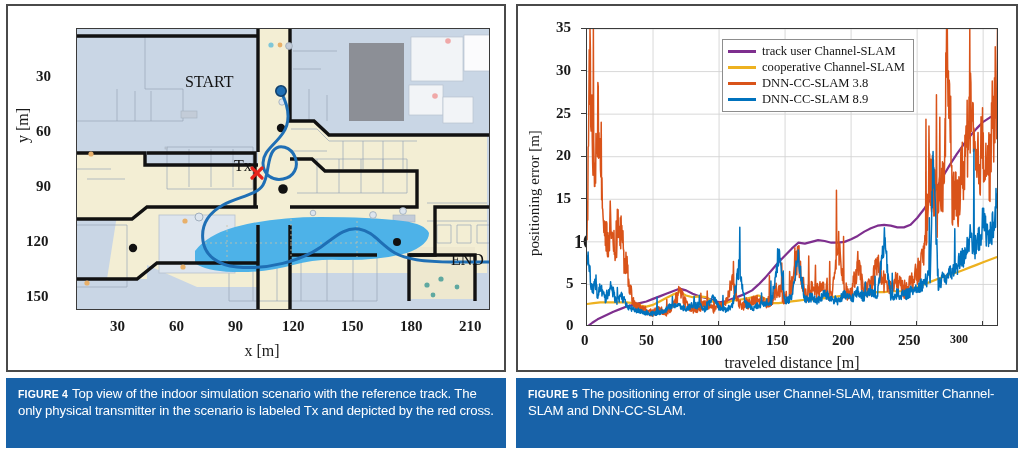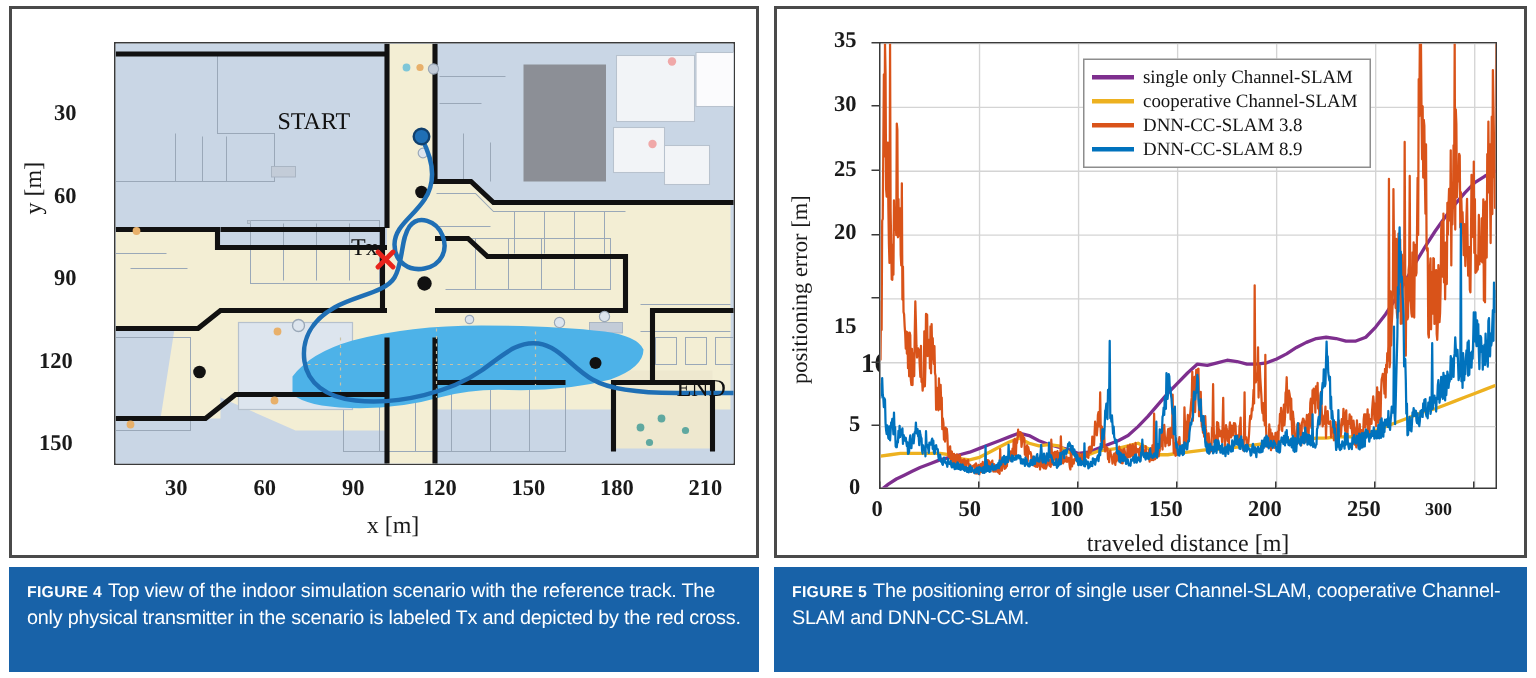--- a/index.html
+++ b/index.html
@@ -313,21 +313,21 @@
 
   <div class="panel" id="panel-right">
     <div class="figure-frame">
 
       <div class="axis-title" style="left:8px; top:250px; font-size:15px; transform:rotate(-90deg); transform-origin:left top;">positioning error [m]</div>
 
       <div class="tick-label" style="left:38px; top:13px;  font-size:15px;">35</div>
       <div class="tick-label" style="left:38px; top:56px;  font-size:15px;">30</div>
       <div class="tick-label" style="left:38px; top:99px;  font-size:15px;text-align:right;">25</div>
       <div class="tick-label" style="left:38px; top:141px; font-size:15px;">20</div>
-      <div class="tick-label" style="left:38px; top:184px; font-size:15px;margin-top:20px;">15</div>
+      <div class="tick-label" style="left:38px; top:184px; font-size:15px;">15</div>
       <div class="tick-label" style="left:56px; top:226px; font-size:18px;">10</div>
       <div class="tick-label" style="left:48px; top:269px; font-size:15px;">5</div>
       <div class="tick-label" style="left:48px; top:311px; font-size:15px;">0</div>
 
       <div class="tick-label" style="left:63px;  top:326px; font-size:15px;">0</div>
       <div class="tick-label" style="left:121px; top:326px; font-size:15px;">50</div>
       <div class="tick-label" style="left:182px; top:326px; font-size:15px;">100</div>
       <div class="tick-label" style="left:248px; top:326px; font-size:15px;">150</div>
       <div class="tick-label" style="left:314px; top:326px; font-size:15px;">200</div>
       <div class="tick-label" style="left:380px; top:326px; font-size:15px;">250</div>
@@ -352,21 +352,21 @@
             <line x1="396.1538461538462" y1="0" x2="396.1538461538462" y2="298" stroke="#d4d4d4" stroke-width="0.9"></line>
             <path d="M0.00 298.00 L5.28 293.74 L10.56 290.34 L15.85 287.78 L21.13 285.23 L26.41 282.67 L33.01 280.12 L39.62 277.57 L46.22 275.86 L52.82 274.16 L59.42 272.46 L66.03 269.90 L72.63 267.35 L79.23 264.79 L85.83 262.24 L92.44 259.69 L99.04 261.39 L105.64 264.79 L112.24 267.35 L118.85 269.05 L125.45 270.75 L132.05 273.31 L138.65 272.46 L145.26 269.90 L151.86 267.35 L158.46 264.79 L165.06 261.39 L171.67 255.43 L178.27 248.62 L184.87 240.95 L191.47 233.29 L198.08 226.48 L204.68 219.67 L211.28 213.71 L217.88 214.56 L224.49 212.86 L231.09 211.15 L237.69 212.01 L244.29 213.71 L250.90 213.71 L257.50 212.86 L264.10 210.30 L270.71 206.90 L277.31 202.64 L283.91 199.23 L290.51 196.68 L297.12 195.83 L303.72 196.68 L310.32 198.38 L316.92 198.38 L323.53 195.83 L330.13 189.02 L336.73 180.50 L343.33 170.29 L349.94 158.37 L356.54 146.45 L363.14 135.38 L369.74 125.16 L376.35 115.79 L382.95 107.28 L389.55 99.62 L396.15 92.81 L402.76 88.55 L409.36 85.14 " fill="none" stroke="#7E2F8E" stroke-width="2.2" stroke-linejoin="round" stroke-linecap="round"></path>
             <path d="M0.00 275.01 L6.60 274.16 L13.21 273.31 L19.81 273.31 L26.41 273.31 L33.01 273.31 L39.62 273.31 L46.22 274.16 L52.82 276.71 L59.42 277.57 L66.03 275.86 L72.63 272.46 L79.23 269.05 L85.83 265.65 L92.44 263.09 L99.04 266.50 L105.64 268.20 L112.24 267.35 L118.85 268.20 L125.45 272.46 L132.05 275.01 L138.65 274.16 L145.26 271.61 L151.86 270.75 L158.46 269.90 L165.06 268.20 L171.67 266.50 L178.27 269.90 L184.87 274.16 L191.47 274.16 L198.08 273.31 L204.68 272.46 L211.28 271.61 L217.88 270.75 L224.49 270.75 L231.09 269.90 L237.69 269.05 L244.29 268.20 L250.90 267.35 L257.50 266.50 L264.10 265.65 L270.71 264.79 L277.31 263.94 L283.91 263.94 L290.51 263.09 L297.12 263.09 L303.72 262.24 L310.32 262.24 L316.92 262.24 L323.53 260.54 L330.13 257.98 L336.73 255.43 L343.33 252.87 L349.94 250.32 L356.54 247.77 L363.14 245.21 L369.74 243.51 L376.35 240.95 L382.95 238.40 L389.55 235.85 L396.15 233.29 L402.76 230.74 L409.36 228.18 " fill="none" stroke="#EDB120" stroke-width="2.2" stroke-linejoin="round" stroke-linecap="round"></path>
             <path d="M0.00 210.83 L0.37 172.28 L0.75 190.95 L1.12 118.15 L1.50 116.96 L1.87 70.49 L2.25 20.63 L2.62 75.21 L3.00 0.00 L3.37 20.07 L3.75 97.12 L4.12 102.08 L4.49 88.81 L4.87 66.02 L5.24 109.47 L5.62 133.41 L5.99 146.33 L6.37 0.00 L6.74 112.18 L7.12 133.65 L7.49 157.37 L7.87 157.53 L8.24 134.07 L8.61 154.12 L8.99 104.60 L9.36 124.11 L9.74 120.98 L10.11 114.35 L10.49 127.74 L10.86 53.40 L11.24 57.51 L11.61 129.17 L11.99 103.82 L12.36 128.16 L12.73 126.42 L13.11 109.84 L13.48 140.92 L13.86 147.89 L14.23 93.20 L14.61 170.69 L14.98 148.82 L15.36 178.96 L15.73 180.48 L16.11 188.54 L16.48 193.57 L16.85 203.47 L17.23 192.02 L17.60 206.79 L17.98 192.54 L18.35 216.49 L18.73 201.93 L19.10 221.88 L19.48 192.79 L19.85 194.42 L20.23 224.42 L20.60 227.65 L20.97 203.64 L21.35 227.68 L21.72 206.40 L22.10 219.41 L22.47 221.73 L22.85 192.21 L23.22 171.98 L23.60 185.47 L23.97 201.28 L24.35 209.35 L24.72 204.84 L25.09 203.21 L25.47 204.10 L25.84 207.24 L26.22 215.79 L26.59 222.30 L26.97 201.62 L27.34 225.59 L27.72 223.37 L28.09 231.44 L28.47 226.76 L28.84 227.53 L29.21 191.88 L29.59 228.51 L29.96 214.80 L30.34 180.32 L30.71 202.23 L31.09 180.79 L31.46 208.38 L31.84 199.70 L32.21 202.78 L32.59 197.35 L32.96 216.60 L33.33 188.65 L33.71 219.84 L34.08 187.04 L34.46 206.70 L34.83 196.47 L35.21 209.33 L35.58 213.59 L35.96 201.81 L36.33 219.65 L36.71 221.58 L37.08 244.17 L37.45 229.48 L37.83 235.21 L38.20 237.15 L38.58 244.54 L38.95 223.33 L39.33 237.64 L39.70 243.74 L40.08 227.51 L40.45 239.45 L40.83 236.09 L41.20 257.16 L41.57 249.95 L41.95 253.05 L42.32 264.10 L42.70 261.71 L43.07 265.35 L43.45 256.13 L43.82 260.53 L44.20 256.98 L44.57 260.99 L44.95 271.38 L45.32 274.99 L45.69 275.60 L46.07 271.89 L46.44 268.63 L46.82 277.88 L47.19 276.07 L47.57 272.00 L47.94 276.22 L48.32 278.92 L48.69 281.12 L49.07 273.56 L49.44 274.44 L49.81 279.02 L50.19 281.12 L50.56 276.66 L50.94 273.98 L51.31 274.17 L51.69 280.48 L52.06 277.69 L52.44 276.90 L52.81 274.31 L53.19 276.31 L53.56 281.14 L53.93 278.60 L54.31 280.66 L54.68 277.79 L55.06 283.28 L55.43 278.83 L55.81 277.16 L56.18 281.45 L56.56 278.12 L56.93 283.66 L57.31 278.17 L57.68 278.82 L58.05 278.30 L58.43 277.65 L58.80 281.67 L59.18 282.60 L59.55 280.73 L59.93 281.08 L60.30 283.17 L60.68 285.66 L61.05 284.45 L61.43 281.96 L61.80 281.49 L62.17 281.81 L62.55 281.17 L62.92 280.68 L63.30 286.63 L63.67 279.95 L64.05 281.20 L64.42 286.72 L64.80 285.10 L65.17 286.35 L65.55 280.94 L65.92 287.18 L66.29 283.53 L66.67 285.65 L67.04 280.21 L67.42 285.52 L67.79 283.54 L68.17 278.95 L68.54 283.89 L68.92 286.00 L69.29 284.88 L69.67 283.94 L70.04 278.03 L70.41 282.33 L70.79 282.51 L71.16 277.72 L71.54 282.45 L71.91 277.95 L72.29 278.31 L72.66 279.07 L73.04 282.94 L73.41 281.40 L73.79 282.81 L74.16 279.07 L74.53 278.10 L74.91 284.28 L75.28 285.34 L75.66 280.42 L76.03 284.74 L76.41 285.40 L76.78 284.02 L77.16 281.96 L77.53 283.21 L77.91 285.60 L78.28 283.31 L78.65 286.08 L79.03 285.21 L79.40 286.87 L79.78 270.48 L80.15 282.51 L80.53 283.48 L80.90 284.75 L81.28 280.96 L81.65 278.19 L82.03 279.82 L82.40 279.20 L82.77 283.58 L83.15 278.11 L83.52 282.96 L83.90 282.00 L84.27 281.86 L84.65 275.84 L85.02 275.58 L85.40 276.29 L85.77 273.09 L86.15 273.56 L86.52 278.09 L86.89 271.99 L87.27 272.59 L87.64 276.90 L88.02 270.16 L88.39 276.97 L88.77 264.56 L89.14 274.27 L89.52 263.66 L89.89 271.98 L90.27 274.08 L90.64 264.35 L91.01 266.34 L91.39 262.40 L91.76 257.48 L92.14 262.09 L92.51 260.19 L92.89 259.10 L93.26 259.08 L93.64 259.47 L94.01 268.96 L94.39 265.78 L94.76 260.56 L95.13 265.30 L95.51 262.57 L95.88 263.11 L96.26 274.07 L96.63 270.66 L97.01 275.23 L97.38 269.47 L97.76 267.84 L98.13 278.71 L98.51 269.10 L98.88 271.12 L99.25 273.46 L99.63 272.37 L100.00 272.36 L100.38 273.85 L100.75 278.27 L101.13 275.36 L101.50 279.71 L101.88 279.67 L102.25 280.06 L102.63 281.58 L103.00 279.80 L103.37 282.08 L103.75 275.97 L104.12 277.27 L104.50 282.27 L104.87 281.56 L105.25 281.16 L105.62 278.75 L106.00 276.22 L106.37 284.02 L106.75 279.01 L107.12 275.84 L107.49 281.78 L107.87 280.28 L108.24 282.57 L108.62 279.47 L108.99 283.25 L109.37 281.74 L109.74 275.32 L110.12 283.49 L110.49 282.78 L110.87 281.39 L111.24 278.15 L111.61 277.47 L111.99 280.60 L112.36 277.68 L112.74 281.65 L113.11 281.42 L113.49 282.19 L113.86 264.16 L114.24 272.84 L114.61 274.69 L114.99 280.69 L115.36 272.93 L115.73 272.91 L116.11 272.26 L116.48 277.43 L116.86 272.22 L117.23 275.68 L117.61 272.70 L117.98 271.71 L118.36 278.58 L118.73 273.00 L119.11 277.71 L119.48 273.53 L119.85 277.55 L120.23 261.99 L120.60 271.71 L120.98 273.53 L121.35 273.34 L121.73 279.90 L122.10 274.27 L122.48 277.27 L122.85 278.82 L123.23 277.56 L123.60 278.13 L123.97 275.30 L124.35 278.98 L124.72 277.75 L125.10 278.15 L125.47 276.25 L125.85 279.01 L126.22 282.49 L126.60 283.91 L126.97 269.64 L127.35 275.24 L127.72 281.90 L128.09 277.35 L128.47 280.05 L128.84 280.11 L129.22 277.01 L129.59 277.13 L129.97 277.52 L130.34 273.64 L130.72 273.60 L131.09 278.83 L131.47 274.86 L131.84 274.21 L132.21 273.95 L132.59 273.04 L132.96 278.76 L133.34 278.40 L133.71 275.50 L134.09 276.20 L134.46 273.71 L134.84 280.28 L135.21 277.47 L135.59 279.84 L135.96 276.50 L136.33 275.86 L136.71 272.46 L137.08 272.54 L137.46 273.93 L137.83 275.67 L138.21 274.30 L138.58 276.20 L138.96 269.26 L139.33 271.86 L139.71 268.79 L140.08 272.84 L140.45 268.94 L140.83 270.86 L141.20 262.01 L141.58 266.81 L141.95 262.51 L142.33 267.84 L142.70 260.39 L143.08 252.07 L143.45 256.13 L143.83 255.58 L144.20 261.20 L144.57 256.95 L144.95 247.58 L145.32 245.84 L145.70 255.20 L146.07 255.27 L146.45 232.60 L146.82 257.57 L147.20 265.31 L147.57 255.46 L147.95 259.07 L148.32 268.94 L148.69 260.94 L149.07 257.00 L149.44 270.12 L149.82 271.94 L150.19 268.99 L150.57 270.18 L150.94 269.41 L151.32 269.73 L151.69 277.19 L152.07 273.47 L152.44 279.05 L152.81 272.94 L153.19 271.33 L153.56 274.22 L153.94 274.17 L154.31 276.39 L154.69 280.16 L155.06 277.04 L155.44 277.22 L155.81 273.49 L156.19 278.60 L156.56 280.91 L156.93 272.57 L157.31 278.57 L157.68 276.63 L158.06 276.78 L158.43 273.16 L158.81 277.77 L159.18 268.83 L159.56 276.02 L159.93 272.72 L160.31 270.83 L160.68 279.71 L161.05 274.68 L161.43 279.84 L161.80 270.74 L162.18 273.17 L162.55 270.14 L162.93 272.29 L163.30 276.27 L163.68 274.94 L164.05 277.54 L164.43 274.31 L164.80 268.17 L165.17 272.71 L165.55 275.81 L165.92 273.53 L166.30 267.37 L166.67 275.50 L167.05 268.20 L167.42 273.46 L167.80 274.77 L168.17 267.27 L168.55 274.81 L168.92 271.18 L169.29 268.59 L169.67 274.13 L170.04 266.30 L170.42 273.12 L170.79 272.76 L171.17 270.34 L171.54 271.45 L171.92 270.50 L172.29 271.96 L172.67 277.21 L173.04 269.26 L173.41 272.83 L173.79 268.34 L174.16 272.44 L174.54 267.00 L174.91 272.29 L175.29 272.64 L175.66 274.15 L176.04 271.13 L176.41 275.86 L176.79 268.46 L177.16 273.31 L177.53 272.92 L177.91 276.01 L178.28 274.28 L178.66 274.74 L179.03 271.15 L179.41 278.81 L179.78 270.54 L180.16 269.81 L180.53 274.21 L180.91 277.82 L181.28 267.87 L181.65 272.05 L182.03 277.74 L182.40 246.81 L182.78 265.56 L183.15 277.15 L183.53 270.71 L183.90 274.59 L184.28 276.11 L184.65 267.17 L185.03 270.72 L185.40 275.28 L185.77 272.44 L186.15 271.51 L186.52 263.38 L186.90 268.23 L187.27 259.78 L187.65 264.37 L188.02 270.68 L188.40 257.41 L188.77 261.75 L189.15 254.18 L189.52 261.10 L189.89 268.52 L190.27 263.16 L190.64 266.40 L191.02 264.09 L191.39 260.90 L191.77 257.03 L192.14 267.98 L192.52 256.78 L192.89 267.55 L193.27 256.62 L193.64 258.37 L194.01 256.11 L194.39 262.75 L194.76 234.02 L195.14 261.71 L195.51 272.91 L195.89 272.92 L196.26 266.40 L196.64 274.84 L197.01 263.18 L197.39 274.48 L197.76 268.39 L198.13 267.36 L198.51 265.72 L198.88 265.46 L199.26 262.40 L199.63 269.22 L200.01 269.76 L200.38 268.92 L200.76 268.79 L201.13 272.17 L201.51 272.43 L201.88 268.48 L202.25 268.23 L202.63 242.53 L203.00 254.07 L203.38 269.61 L203.75 252.30 L204.13 265.60 L204.50 256.72 L204.88 247.63 L205.25 262.12 L205.63 255.90 L206.00 250.67 L206.37 248.29 L206.75 243.76 L207.12 239.29 L207.50 236.09 L207.87 218.87 L208.25 251.54 L208.62 239.21 L209.00 223.95 L209.37 222.31 L209.75 245.69 L210.12 230.92 L210.49 217.60 L210.87 225.38 L211.24 230.81 L211.62 216.98 L211.99 216.78 L212.37 248.50 L212.74 248.45 L213.12 240.09 L213.49 232.23 L213.87 248.12 L214.24 255.45 L214.61 253.14 L214.99 259.52 L215.36 252.99 L215.74 262.11 L216.11 255.04 L216.49 248.44 L216.86 256.61 L217.24 260.00 L217.61 267.83 L217.99 266.88 L218.36 262.59 L218.73 259.97 L219.11 265.09 L219.48 272.72 L219.86 269.23 L220.23 267.00 L220.61 271.75 L220.98 256.21 L221.36 255.85 L221.73 227.12 L222.11 255.16 L222.48 265.87 L222.85 261.31 L223.23 266.52 L223.60 265.18 L223.98 267.74 L224.35 252.48 L224.73 268.68 L225.10 252.95 L225.48 257.85 L225.85 257.46 L226.23 261.85 L226.60 259.52 L226.97 259.34 L227.35 258.32 L227.72 265.78 L228.10 253.27 L228.47 236.17 L228.85 262.53 L229.22 258.34 L229.60 269.19 L229.97 262.23 L230.35 254.47 L230.72 256.74 L231.09 258.13 L231.47 265.02 L231.84 260.58 L232.22 268.56 L232.59 256.60 L232.97 252.65 L233.34 260.84 L233.72 262.55 L234.09 254.69 L234.47 259.96 L234.84 261.28 L235.21 261.17 L235.59 253.14 L235.96 257.96 L236.34 253.26 L236.71 254.82 L237.09 266.24 L237.46 264.99 L237.84 263.21 L238.21 261.63 L238.59 260.95 L238.96 267.13 L239.33 254.98 L239.71 254.08 L240.08 249.37 L240.46 267.60 L240.83 266.09 L241.21 266.66 L241.58 266.94 L241.96 271.36 L242.33 261.47 L242.71 232.52 L243.08 263.11 L243.45 263.86 L243.83 262.59 L244.20 268.39 L244.58 269.46 L244.95 268.36 L245.33 265.11 L245.70 260.38 L246.08 253.29 L246.45 248.20 L246.83 250.41 L247.20 249.01 L247.57 243.32 L247.95 244.57 L248.32 239.39 L248.70 230.94 L249.07 239.98 L249.45 161.18 L249.82 218.56 L250.20 225.94 L250.57 221.24 L250.95 222.52 L251.32 224.41 L251.69 202.55 L252.07 236.01 L252.44 221.31 L252.82 214.73 L253.19 223.09 L253.57 229.23 L253.94 235.26 L254.32 243.69 L254.69 246.37 L255.07 239.79 L255.44 251.43 L255.81 240.90 L256.19 254.56 L256.56 207.58 L256.94 252.19 L257.31 263.92 L257.69 268.84 L258.06 263.53 L258.44 262.79 L258.81 268.24 L259.19 253.96 L259.56 261.49 L259.93 257.24 L260.31 271.09 L260.68 269.43 L261.06 259.94 L261.43 268.68 L261.81 261.94 L262.18 265.70 L262.56 269.53 L262.93 267.03 L263.31 259.53 L263.68 267.16 L264.05 260.14 L264.43 261.47 L264.80 258.71 L265.18 269.77 L265.55 254.56 L265.93 257.57 L266.30 246.96 L266.68 250.38 L267.05 242.92 L267.43 245.96 L267.80 258.35 L268.17 245.95 L268.55 254.87 L268.92 240.83 L269.30 254.44 L269.67 249.18 L270.05 232.93 L270.42 231.81 L270.80 222.50 L271.17 236.95 L271.55 246.11 L271.92 232.48 L272.29 231.42 L272.67 233.41 L273.04 236.38 L273.42 250.62 L273.79 236.75 L274.17 251.75 L274.54 260.90 L274.92 245.37 L275.29 249.83 L275.67 253.10 L276.04 258.50 L276.41 267.81 L276.79 268.88 L277.16 260.80 L277.54 261.19 L277.91 254.00 L278.29 266.27 L278.66 253.76 L279.04 253.32 L279.41 254.84 L279.79 259.56 L280.16 261.43 L280.53 267.85 L280.91 252.78 L281.28 252.10 L281.66 250.04 L282.03 250.38 L282.41 252.19 L282.78 256.91 L283.16 252.32 L283.53 265.61 L283.91 252.61 L284.28 247.58 L284.65 249.28 L285.03 255.62 L285.40 261.91 L285.78 246.92 L286.15 255.04 L286.53 239.60 L286.90 236.83 L287.28 256.27 L287.65 249.17 L288.03 231.16 L288.40 240.00 L288.77 230.07 L289.15 236.58 L289.52 231.33 L289.90 246.08 L290.27 228.62 L290.65 237.44 L291.02 234.94 L291.40 226.32 L291.77 243.37 L292.15 240.10 L292.52 245.66 L292.89 254.09 L293.27 234.69 L293.64 232.26 L294.02 240.74 L294.39 250.07 L294.77 255.28 L295.14 253.28 L295.52 253.65 L295.89 247.99 L296.27 248.92 L296.64 242.12 L297.01 262.97 L297.39 247.87 L297.76 252.31 L298.14 245.14 L298.51 252.70 L298.89 253.63 L299.26 253.63 L299.64 252.31 L300.01 251.87 L300.39 262.49 L300.76 257.50 L301.13 258.87 L301.51 258.81 L301.88 252.03 L302.26 264.55 L302.63 256.52 L303.01 259.66 L303.38 252.42 L303.76 263.35 L304.13 259.52 L304.51 259.31 L304.88 253.94 L305.25 258.61 L305.63 251.45 L306.00 256.70 L306.38 255.04 L306.75 261.69 L307.13 258.85 L307.50 250.47 L307.88 254.47 L308.25 253.30 L308.63 243.54 L309.00 247.67 L309.37 250.13 L309.75 258.26 L310.12 247.65 L310.50 244.51 L310.87 259.18 L311.25 262.79 L311.62 251.74 L312.00 253.75 L312.37 253.54 L312.75 247.24 L313.12 251.42 L313.49 256.46 L313.87 248.75 L314.24 257.31 L314.62 261.41 L314.99 259.18 L315.37 251.49 L315.74 255.55 L316.12 267.47 L316.49 256.60 L316.87 266.70 L317.24 269.18 L317.61 251.28 L317.99 259.65 L318.36 256.93 L318.74 268.08 L319.11 262.27 L319.49 253.71 L319.86 261.86 L320.24 266.16 L320.61 257.68 L320.99 265.43 L321.36 264.51 L321.73 261.99 L322.11 250.86 L322.48 247.29 L322.86 247.31 L323.23 255.90 L323.61 247.28 L323.98 247.79 L324.36 253.76 L324.73 243.91 L325.11 260.52 L325.48 247.24 L325.85 261.52 L326.23 250.77 L326.60 253.38 L326.98 250.32 L327.35 253.55 L327.73 244.48 L328.10 239.61 L328.48 235.20 L328.85 239.49 L329.23 250.30 L329.60 251.13 L329.97 239.93 L330.35 255.19 L330.72 237.63 L331.10 229.23 L331.47 243.02 L331.85 252.96 L332.22 232.35 L332.60 234.67 L332.97 237.18 L333.35 250.96 L333.72 232.57 L334.09 224.07 L334.47 222.57 L334.84 220.26 L335.22 222.98 L335.59 224.98 L335.97 233.47 L336.34 216.92 L336.72 236.02 L337.09 214.14 L337.47 219.47 L337.84 206.40 L338.21 211.47 L338.59 201.68 L338.96 90.18 L339.34 215.91 L339.71 212.81 L340.09 165.30 L340.46 201.34 L340.84 186.84 L341.21 179.49 L341.59 166.86 L341.96 97.07 L342.33 135.97 L342.71 124.96 L343.08 169.00 L343.46 176.34 L343.83 130.26 L344.21 178.97 L344.58 182.94 L344.96 176.12 L345.33 126.74 L345.71 132.03 L346.08 132.37 L346.45 130.69 L346.83 186.90 L347.20 171.35 L347.58 140.77 L347.95 186.66 L348.33 146.82 L348.70 155.13 L349.08 158.88 L349.45 65.65 L349.83 160.77 L350.20 208.15 L350.57 156.02 L350.95 165.87 L351.32 183.86 L351.70 182.31 L352.07 151.19 L352.45 147.44 L352.82 88.33 L353.20 170.78 L353.57 172.83 L353.95 179.85 L354.32 182.08 L354.69 139.19 L355.07 172.24 L355.44 132.66 L355.82 182.71 L356.19 140.55 L356.57 134.33 L356.94 154.61 L357.32 152.79 L357.69 125.73 L358.07 89.52 L358.44 127.63 L358.81 23.80 L359.19 48.43 L359.56 0.00 L359.94 0.00 L360.31 0.00 L360.69 45.80 L361.06 77.19 L361.44 41.91 L361.81 89.34 L362.19 50.95 L362.56 54.71 L362.93 90.42 L363.31 113.49 L363.68 67.27 L364.06 135.71 L364.43 138.15 L364.81 136.54 L365.18 193.69 L365.56 196.00 L365.93 169.62 L366.31 149.47 L366.68 143.29 L367.05 190.52 L367.43 160.69 L367.80 152.26 L368.18 180.02 L368.55 143.11 L368.93 143.55 L369.30 186.94 L369.68 164.59 L370.05 176.03 L370.43 151.09 L370.80 193.60 L371.17 197.52 L371.55 185.28 L371.92 147.80 L372.30 155.08 L372.67 185.76 L373.05 179.75 L373.42 162.69 L373.80 123.93 L374.17 118.95 L374.55 141.41 L374.92 155.56 L375.29 113.34 L375.67 159.29 L376.04 133.36 L376.42 170.54 L376.79 132.73 L377.17 146.51 L377.54 160.41 L377.92 106.20 L378.29 127.44 L378.67 109.26 L379.04 96.96 L379.41 117.99 L379.79 117.58 L380.16 71.19 L380.54 147.98 L380.91 92.61 L381.29 120.68 L381.66 105.69 L382.04 67.89 L382.41 94.42 L382.79 0.00 L383.16 124.02 L383.53 43.91 L383.91 53.77 L384.28 102.52 L384.66 90.33 L385.03 82.89 L385.41 91.91 L385.78 73.55 L386.16 74.80 L386.53 122.58 L386.91 99.11 L387.28 105.29 L387.65 120.84 L388.03 112.40 L388.40 125.17 L388.78 141.10 L389.15 120.40 L389.53 132.88 L389.90 148.34 L390.28 133.40 L390.65 115.37 L391.03 103.53 L391.40 131.56 L391.77 154.79 L392.15 137.59 L392.52 135.73 L392.90 164.25 L393.27 165.90 L393.65 131.12 L394.02 87.65 L394.40 116.90 L394.77 90.14 L395.15 129.13 L395.52 78.68 L395.89 139.60 L396.27 103.81 L396.64 152.90 L397.02 141.10 L397.39 152.12 L397.77 144.84 L398.14 150.79 L398.52 143.72 L398.89 114.26 L399.27 147.24 L399.64 129.71 L400.01 144.91 L400.39 139.33 L400.76 116.63 L401.14 145.89 L401.51 125.42 L401.89 103.87 L402.26 171.48 L402.64 116.76 L403.01 172.52 L403.39 105.47 L403.76 134.15 L404.13 142.71 L404.51 73.67 L404.88 99.32 L405.26 52.07 L405.63 99.20 L406.01 67.16 L406.38 101.59 L406.76 133.05 L407.13 88.43 L407.51 48.77 L407.88 113.74 L408.25 17.72 L408.63 67.43 L409.00 89.05 L409.38 60.46 L409.75 109.71 L410.13 50.67 L410.50 0.00 L410.88 92.27 L411.25 52.45 L411.63 17.18 L412.00 75.50 " fill="none" stroke="#D95319" stroke-width="1.5" stroke-linejoin="round" stroke-linecap="round"></path>
             <path d="M0.00 236.06 L0.37 227.03 L0.75 228.45 L1.12 223.08 L1.50 234.01 L1.87 236.31 L2.25 242.45 L2.62 236.57 L3.00 237.57 L3.37 253.05 L3.75 257.94 L4.12 260.33 L4.49 254.64 L4.87 259.19 L5.24 263.03 L5.62 263.57 L5.99 255.24 L6.37 264.54 L6.74 258.39 L7.12 252.54 L7.49 254.29 L7.87 250.32 L8.24 253.74 L8.61 260.51 L8.99 246.10 L9.36 258.55 L9.74 255.75 L10.11 268.54 L10.49 269.16 L10.86 269.07 L11.24 265.30 L11.61 266.04 L11.99 258.21 L12.36 262.87 L12.73 254.94 L13.11 262.32 L13.48 259.86 L13.86 257.53 L14.23 260.40 L14.61 256.56 L14.98 266.95 L15.36 260.87 L15.73 261.85 L16.11 264.59 L16.48 264.83 L16.85 262.98 L17.23 265.86 L17.60 268.41 L17.98 265.93 L18.35 273.64 L18.73 273.36 L19.10 271.73 L19.48 264.20 L19.85 261.19 L20.23 267.00 L20.60 269.73 L20.97 264.62 L21.35 265.90 L21.72 260.63 L22.10 266.52 L22.47 262.37 L22.85 259.05 L23.22 259.73 L23.60 252.69 L23.97 259.21 L24.35 260.05 L24.72 257.07 L25.09 261.80 L25.47 262.25 L25.84 267.79 L26.22 258.22 L26.59 260.72 L26.97 262.51 L27.34 263.14 L27.72 271.54 L28.09 273.35 L28.47 267.98 L28.84 270.86 L29.21 270.43 L29.59 269.38 L29.96 275.21 L30.34 258.46 L30.71 268.02 L31.09 267.50 L31.46 268.49 L31.84 270.22 L32.21 272.93 L32.59 266.16 L32.96 267.15 L33.33 266.10 L33.71 267.37 L34.08 264.74 L34.46 263.38 L34.83 270.31 L35.21 264.69 L35.58 272.51 L35.96 273.49 L36.33 272.75 L36.71 268.23 L37.08 267.71 L37.45 270.12 L37.83 270.26 L38.20 270.59 L38.58 275.29 L38.95 277.61 L39.33 274.57 L39.70 274.06 L40.08 276.33 L40.45 278.86 L40.83 278.11 L41.20 280.32 L41.57 280.82 L41.95 277.48 L42.32 276.11 L42.70 277.15 L43.07 279.08 L43.45 279.70 L43.82 279.25 L44.20 280.47 L44.57 282.16 L44.95 276.89 L45.32 279.99 L45.69 279.97 L46.07 280.37 L46.44 279.53 L46.82 278.40 L47.19 281.39 L47.57 282.63 L47.94 281.29 L48.32 279.94 L48.69 282.40 L49.07 279.90 L49.44 283.72 L49.81 283.62 L50.19 282.03 L50.56 280.41 L50.94 283.37 L51.31 279.25 L51.69 279.82 L52.06 283.66 L52.44 280.80 L52.81 283.88 L53.19 280.57 L53.56 284.19 L53.93 283.84 L54.31 283.35 L54.68 280.66 L55.06 281.63 L55.43 284.19 L55.81 282.26 L56.18 284.95 L56.56 283.08 L56.93 282.38 L57.31 282.75 L57.68 285.53 L58.05 283.16 L58.43 282.90 L58.80 285.99 L59.18 284.93 L59.55 281.91 L59.93 281.58 L60.30 285.61 L60.68 284.99 L61.05 282.93 L61.43 284.29 L61.80 284.90 L62.17 285.50 L62.55 286.40 L62.92 284.24 L63.30 285.12 L63.67 283.66 L64.05 286.09 L64.42 282.68 L64.80 283.15 L65.17 283.16 L65.55 286.92 L65.92 282.27 L66.29 283.80 L66.67 283.06 L67.04 284.78 L67.42 283.34 L67.79 285.11 L68.17 286.18 L68.54 282.45 L68.92 282.34 L69.29 286.30 L69.67 282.94 L70.04 268.31 L70.41 285.42 L70.79 278.46 L71.16 284.08 L71.54 284.97 L71.91 281.62 L72.29 282.76 L72.66 285.55 L73.04 282.12 L73.41 285.28 L73.79 281.96 L74.16 282.66 L74.53 280.35 L74.91 283.65 L75.28 284.32 L75.66 282.80 L76.03 281.84 L76.41 283.95 L76.78 284.00 L77.16 280.88 L77.53 282.39 L77.91 283.02 L78.28 280.92 L78.65 279.58 L79.03 283.12 L79.40 278.00 L79.78 281.43 L80.15 280.34 L80.53 280.65 L80.90 278.06 L81.28 275.90 L81.65 276.15 L82.03 279.06 L82.40 274.94 L82.77 276.64 L83.15 280.37 L83.52 279.72 L83.90 275.53 L84.27 279.13 L84.65 276.90 L85.02 278.98 L85.40 267.57 L85.77 276.77 L86.15 276.31 L86.52 276.21 L86.89 276.28 L87.27 278.60 L87.64 274.66 L88.02 278.55 L88.39 275.05 L88.77 276.95 L89.14 276.35 L89.52 277.59 L89.89 277.06 L90.27 274.93 L90.64 277.28 L91.01 276.17 L91.39 275.06 L91.76 274.42 L92.14 276.03 L92.51 276.56 L92.89 274.69 L93.26 275.32 L93.64 279.96 L94.01 277.03 L94.39 279.93 L94.76 280.13 L95.13 277.21 L95.51 279.48 L95.88 278.61 L96.26 281.58 L96.63 276.11 L97.01 277.25 L97.38 277.42 L97.76 280.80 L98.13 279.66 L98.51 281.70 L98.88 280.22 L99.25 281.97 L99.63 281.54 L100.00 277.90 L100.38 277.66 L100.75 279.01 L101.13 280.99 L101.50 281.03 L101.88 275.96 L102.25 275.27 L102.63 278.85 L103.00 280.27 L103.37 277.82 L103.75 277.78 L104.12 274.71 L104.50 273.71 L104.87 278.41 L105.25 276.62 L105.62 278.79 L106.00 278.62 L106.37 275.45 L106.75 272.86 L107.12 267.55 L107.49 273.14 L107.87 278.24 L108.24 279.37 L108.62 279.11 L108.99 273.48 L109.37 277.88 L109.74 277.51 L110.12 279.85 L110.49 277.85 L110.87 273.33 L111.24 274.02 L111.61 275.37 L111.99 278.20 L112.36 266.14 L112.74 275.08 L113.11 275.79 L113.49 274.40 L113.86 275.13 L114.24 276.40 L114.61 279.18 L114.99 277.82 L115.36 279.63 L115.73 281.01 L116.11 279.63 L116.48 280.53 L116.86 280.91 L117.23 277.05 L117.61 282.85 L117.98 280.26 L118.36 282.01 L118.73 279.85 L119.11 277.16 L119.48 280.69 L119.85 273.09 L120.23 280.43 L120.60 273.97 L120.98 273.51 L121.35 272.25 L121.73 273.36 L122.10 271.49 L122.48 276.45 L122.85 271.35 L123.23 271.18 L123.60 272.17 L123.97 273.54 L124.35 271.63 L124.72 270.00 L125.10 266.90 L125.47 268.33 L125.85 265.96 L126.22 266.76 L126.60 268.15 L126.97 271.46 L127.35 268.32 L127.72 272.55 L128.09 268.39 L128.47 273.93 L128.84 270.89 L129.22 270.60 L129.59 275.34 L129.97 272.68 L130.34 274.17 L130.72 278.21 L131.09 274.17 L131.47 275.70 L131.84 281.02 L132.21 281.03 L132.59 278.39 L132.96 276.55 L133.34 278.53 L133.71 281.14 L134.09 278.48 L134.46 279.35 L134.84 280.15 L135.21 279.99 L135.59 281.41 L135.96 266.52 L136.33 281.92 L136.71 277.22 L137.08 278.78 L137.46 278.68 L137.83 280.57 L138.21 278.76 L138.58 283.25 L138.96 280.17 L139.33 282.55 L139.71 281.74 L140.08 278.91 L140.45 281.65 L140.83 281.56 L141.20 281.69 L141.58 276.52 L141.95 276.92 L142.33 279.68 L142.70 277.22 L143.08 280.80 L143.45 278.90 L143.83 276.89 L144.20 277.18 L144.57 275.72 L144.95 274.63 L145.32 278.38 L145.70 274.92 L146.07 269.79 L146.45 274.39 L146.82 266.71 L147.20 270.75 L147.57 268.39 L147.95 257.21 L148.32 261.13 L148.69 263.64 L149.07 259.66 L149.44 255.36 L149.82 244.68 L150.19 244.13 L150.57 240.07 L150.94 248.37 L151.32 250.39 L151.69 230.96 L152.07 231.95 L152.44 235.49 L152.81 198.28 L153.19 249.78 L153.56 247.97 L153.94 252.14 L154.31 247.99 L154.69 254.29 L155.06 260.05 L155.44 255.38 L155.81 262.44 L156.19 263.37 L156.56 266.23 L156.93 264.74 L157.31 264.29 L157.68 273.16 L158.06 272.80 L158.43 273.87 L158.81 271.81 L159.18 278.73 L159.56 272.55 L159.93 279.37 L160.31 273.20 L160.68 276.01 L161.05 274.08 L161.43 278.16 L161.80 278.42 L162.18 274.10 L162.55 278.05 L162.93 277.94 L163.30 275.83 L163.68 280.23 L164.05 280.07 L164.43 279.29 L164.80 277.21 L165.17 279.09 L165.55 281.23 L165.92 280.34 L166.30 280.30 L166.67 281.49 L167.05 277.32 L167.42 277.69 L167.80 278.12 L168.17 277.04 L168.55 275.66 L168.92 277.24 L169.29 279.48 L169.67 274.30 L170.04 275.89 L170.42 274.01 L170.79 279.47 L171.17 278.32 L171.54 277.71 L171.92 275.96 L172.29 277.46 L172.67 277.08 L173.04 278.74 L173.41 278.25 L173.79 272.56 L174.16 273.94 L174.54 264.02 L174.91 272.93 L175.29 274.93 L175.66 275.78 L176.04 273.24 L176.41 275.75 L176.79 277.33 L177.16 272.93 L177.53 276.49 L177.91 275.40 L178.28 273.27 L178.66 277.07 L179.03 276.72 L179.41 273.62 L179.78 270.12 L180.16 275.49 L180.53 273.81 L180.91 275.29 L181.28 276.22 L181.65 275.14 L182.03 275.93 L182.40 273.47 L182.78 275.44 L183.15 274.47 L183.53 271.60 L183.90 252.11 L184.28 276.02 L184.65 273.46 L185.03 269.75 L185.40 266.86 L185.77 269.63 L186.15 257.20 L186.52 257.69 L186.90 259.31 L187.27 259.52 L187.65 259.04 L188.02 248.94 L188.40 247.76 L188.77 242.67 L189.15 247.63 L189.52 235.64 L189.89 240.70 L190.27 243.56 L190.64 219.67 L191.02 236.33 L191.39 236.90 L191.77 232.59 L192.14 220.36 L192.52 221.84 L192.89 230.33 L193.27 229.27 L193.64 234.21 L194.01 236.92 L194.39 243.16 L194.76 246.90 L195.14 243.87 L195.51 260.43 L195.89 252.52 L196.26 242.12 L196.64 261.12 L197.01 266.80 L197.39 269.65 L197.76 267.24 L198.13 272.05 L198.51 274.41 L198.88 271.51 L199.26 274.74 L199.63 268.35 L200.01 271.13 L200.38 273.27 L200.76 272.58 L201.13 267.76 L201.51 274.37 L201.88 273.85 L202.25 273.65 L202.63 265.87 L203.00 267.86 L203.38 266.51 L203.75 267.49 L204.13 270.57 L204.50 270.47 L204.88 266.09 L205.25 264.64 L205.63 265.18 L206.00 259.03 L206.37 256.23 L206.75 252.78 L207.12 254.18 L207.50 251.59 L207.87 249.97 L208.25 249.10 L208.62 238.53 L209.00 232.09 L209.37 237.44 L209.75 237.28 L210.12 232.99 L210.49 232.87 L210.87 228.55 L211.24 220.94 L211.62 223.86 L211.99 237.49 L212.37 241.88 L212.74 244.26 L213.12 239.14 L213.49 237.28 L213.87 251.64 L214.24 248.06 L214.61 250.04 L214.99 257.85 L215.36 248.41 L215.74 259.91 L216.11 255.05 L216.49 265.75 L216.86 268.82 L217.24 265.94 L217.61 271.65 L217.99 272.82 L218.36 267.27 L218.73 271.31 L219.11 273.50 L219.48 271.55 L219.86 266.97 L220.23 271.04 L220.61 271.07 L220.98 269.05 L221.36 268.84 L221.73 273.27 L222.11 272.78 L222.48 270.89 L222.85 264.86 L223.23 271.57 L223.60 264.27 L223.98 272.93 L224.35 268.64 L224.73 270.60 L225.10 264.60 L225.48 265.95 L225.85 270.42 L226.23 268.24 L226.60 272.78 L226.97 268.29 L227.35 269.80 L227.72 267.03 L228.10 273.42 L228.47 273.42 L228.85 273.30 L229.22 270.42 L229.60 269.27 L229.97 275.06 L230.35 271.92 L230.72 268.70 L231.09 269.11 L231.47 267.19 L231.84 273.64 L232.22 270.31 L232.59 267.93 L232.97 269.48 L233.34 269.21 L233.72 272.02 L234.09 269.96 L234.47 264.65 L234.84 271.82 L235.21 265.53 L235.59 267.56 L235.96 267.92 L236.34 261.71 L236.71 263.95 L237.09 261.78 L237.46 267.10 L237.84 261.55 L238.21 267.37 L238.59 264.37 L238.96 266.35 L239.33 270.06 L239.71 263.41 L240.08 270.31 L240.46 261.92 L240.83 268.23 L241.21 264.31 L241.58 267.11 L241.96 271.10 L242.33 268.78 L242.71 271.91 L243.08 270.17 L243.45 267.78 L243.83 268.17 L244.20 272.00 L244.58 267.50 L244.95 268.69 L245.33 270.60 L245.70 270.13 L246.08 270.06 L246.45 271.96 L246.83 274.73 L247.20 274.23 L247.57 272.28 L247.95 268.22 L248.32 266.92 L248.70 268.85 L249.07 272.78 L249.45 271.75 L249.82 269.18 L250.20 272.80 L250.57 275.73 L250.95 270.29 L251.32 271.17 L251.69 268.95 L252.07 271.33 L252.44 272.58 L252.82 270.13 L253.19 272.62 L253.57 268.49 L253.94 272.47 L254.32 264.77 L254.69 272.12 L255.07 267.98 L255.44 269.80 L255.81 264.22 L256.19 262.79 L256.56 268.61 L256.94 267.80 L257.31 261.48 L257.69 262.45 L258.06 268.69 L258.44 262.94 L258.81 269.99 L259.19 268.62 L259.56 268.53 L259.93 267.94 L260.31 264.84 L260.68 268.07 L261.06 266.72 L261.43 269.53 L261.81 268.99 L262.18 264.97 L262.56 266.02 L262.93 266.37 L263.31 267.33 L263.68 268.99 L264.05 271.50 L264.43 269.25 L264.80 272.15 L265.18 267.36 L265.55 265.23 L265.93 272.79 L266.30 272.24 L266.68 266.41 L267.05 265.14 L267.43 262.66 L267.80 265.09 L268.17 263.98 L268.55 266.96 L268.92 261.55 L269.30 265.49 L269.67 267.95 L270.05 259.04 L270.42 266.07 L270.80 257.69 L271.17 265.00 L271.55 262.28 L271.92 267.45 L272.29 267.67 L272.67 268.04 L273.04 264.51 L273.42 267.23 L273.79 263.37 L274.17 269.25 L274.54 267.29 L274.92 261.50 L275.29 271.42 L275.67 267.22 L276.04 272.26 L276.41 263.15 L276.79 264.85 L277.16 271.86 L277.54 266.14 L277.91 266.94 L278.29 253.09 L278.66 262.91 L279.04 264.07 L279.41 265.82 L279.79 267.26 L280.16 267.97 L280.53 262.27 L280.91 262.28 L281.28 266.03 L281.66 259.64 L282.03 261.67 L282.41 266.53 L282.78 266.21 L283.16 256.08 L283.53 262.30 L283.91 260.13 L284.28 262.25 L284.65 267.39 L285.03 260.84 L285.40 262.11 L285.78 261.06 L286.15 267.07 L286.53 267.39 L286.90 267.93 L287.28 261.37 L287.65 266.13 L288.03 247.24 L288.40 268.98 L288.77 266.31 L289.15 267.29 L289.52 268.02 L289.90 269.40 L290.27 267.68 L290.65 267.30 L291.02 257.03 L291.40 256.18 L291.77 251.34 L292.15 248.98 L292.52 253.65 L292.89 249.46 L293.27 244.12 L293.64 232.81 L294.02 240.37 L294.39 230.41 L294.77 226.17 L295.14 229.48 L295.52 217.27 L295.89 223.77 L296.27 228.48 L296.64 226.80 L297.01 212.57 L297.39 198.77 L297.76 211.45 L298.14 208.64 L298.51 219.46 L298.89 222.27 L299.26 224.64 L299.64 222.23 L300.01 243.57 L300.39 235.44 L300.76 250.15 L301.13 244.87 L301.51 249.13 L301.88 255.86 L302.26 251.14 L302.63 259.58 L303.01 256.51 L303.38 263.34 L303.76 270.98 L304.13 269.02 L304.51 264.67 L304.88 268.74 L305.25 244.36 L305.63 265.74 L306.00 270.35 L306.38 270.98 L306.75 267.65 L307.13 270.47 L307.50 269.06 L307.88 265.20 L308.25 266.51 L308.63 268.08 L309.00 267.11 L309.37 270.07 L309.75 259.72 L310.12 267.66 L310.50 266.60 L310.87 262.54 L311.25 260.19 L311.62 266.33 L312.00 268.67 L312.37 270.34 L312.75 268.82 L313.12 266.67 L313.49 267.20 L313.87 267.12 L314.24 270.39 L314.62 262.83 L314.99 266.90 L315.37 264.79 L315.74 261.01 L316.12 264.40 L316.49 265.47 L316.87 266.76 L317.24 265.63 L317.61 261.61 L317.99 265.16 L318.36 262.74 L318.74 270.06 L319.11 260.05 L319.49 270.56 L319.86 260.80 L320.24 269.61 L320.61 263.36 L320.99 259.73 L321.36 269.32 L321.73 261.71 L322.11 268.60 L322.48 259.59 L322.86 268.57 L323.23 258.96 L323.61 257.26 L323.98 262.77 L324.36 260.13 L324.73 258.20 L325.11 260.99 L325.48 261.21 L325.85 265.43 L326.23 262.42 L326.60 260.19 L326.98 262.81 L327.35 258.26 L327.73 259.38 L328.10 261.64 L328.48 259.97 L328.85 255.93 L329.23 263.39 L329.60 261.73 L329.97 260.64 L330.35 258.41 L330.72 263.23 L331.10 260.07 L331.47 263.03 L331.85 254.30 L332.22 259.52 L332.60 263.19 L332.97 254.90 L333.35 251.02 L333.72 262.85 L334.09 249.99 L334.47 257.73 L334.84 257.67 L335.22 262.06 L335.59 252.51 L335.97 259.04 L336.34 250.80 L336.72 254.55 L337.09 251.07 L337.47 253.05 L337.84 250.25 L338.21 255.64 L338.59 245.00 L338.96 255.87 L339.34 252.91 L339.71 257.63 L340.09 251.34 L340.46 247.34 L340.84 242.09 L341.21 246.08 L341.59 246.12 L341.96 242.47 L342.33 188.69 L342.71 246.06 L343.08 253.79 L343.46 239.98 L343.83 223.54 L344.21 209.14 L344.58 195.00 L344.96 162.36 L345.33 178.70 L345.71 132.59 L346.08 122.58 L346.45 147.81 L346.83 138.81 L347.20 159.19 L347.58 155.48 L347.95 166.60 L348.33 173.10 L348.70 181.61 L349.08 215.31 L349.45 209.99 L349.83 210.45 L350.20 224.37 L350.57 246.83 L350.95 240.06 L351.32 261.18 L351.70 260.77 L352.07 255.34 L352.45 253.10 L352.82 249.00 L353.20 257.86 L353.57 254.94 L353.95 258.57 L354.32 252.83 L354.69 245.95 L355.07 246.86 L355.44 243.15 L355.82 248.27 L356.19 244.57 L356.57 244.87 L356.94 244.90 L357.32 251.46 L357.69 252.91 L358.07 246.52 L358.44 253.51 L358.81 249.78 L359.19 255.12 L359.56 251.70 L359.94 245.13 L360.31 245.78 L360.69 244.39 L361.06 248.79 L361.44 248.90 L361.81 239.87 L362.19 243.64 L362.56 237.65 L362.93 244.93 L363.31 237.03 L363.68 247.19 L364.06 248.60 L364.43 243.33 L364.81 249.86 L365.18 239.49 L365.56 243.74 L365.93 243.72 L366.31 235.87 L366.68 246.96 L367.05 244.55 L367.43 236.03 L367.80 199.82 L368.18 243.65 L368.55 237.37 L368.93 237.82 L369.30 234.77 L369.68 239.49 L370.05 238.84 L370.43 245.37 L370.80 236.08 L371.17 237.14 L371.55 227.74 L371.92 224.41 L372.30 230.24 L372.67 239.50 L373.05 236.06 L373.42 234.00 L373.80 222.24 L374.17 235.41 L374.55 233.49 L374.92 236.90 L375.29 219.59 L375.67 235.10 L376.04 221.29 L376.42 237.91 L376.79 221.73 L377.17 234.38 L377.54 228.18 L377.92 218.77 L378.29 220.78 L378.67 229.54 L379.04 225.57 L379.41 225.51 L379.79 221.24 L380.16 208.39 L380.54 223.70 L380.91 209.97 L381.29 215.92 L381.66 214.43 L382.04 222.31 L382.41 209.13 L382.79 206.42 L383.16 195.85 L383.53 203.06 L383.91 208.34 L384.28 205.89 L384.66 204.28 L385.03 212.86 L385.41 224.41 L385.78 221.97 L386.16 215.87 L386.53 219.96 L386.91 120.22 L387.28 225.19 L387.65 212.42 L388.03 229.64 L388.40 206.42 L388.78 212.82 L389.15 224.52 L389.53 213.34 L389.90 220.45 L390.28 209.78 L390.65 204.51 L391.03 213.20 L391.40 199.27 L391.77 221.41 L392.15 198.14 L392.52 220.86 L392.90 207.04 L393.27 215.63 L393.65 206.09 L394.02 216.11 L394.40 205.25 L394.77 210.21 L395.15 196.87 L395.52 179.23 L395.89 198.60 L396.27 185.74 L396.64 179.31 L397.02 198.24 L397.39 201.78 L397.77 184.64 L398.14 194.45 L398.52 187.01 L398.89 205.66 L399.27 217.10 L399.64 200.46 L400.01 195.00 L400.39 195.91 L400.76 205.56 L401.14 201.64 L401.51 217.47 L401.89 204.73 L402.26 213.26 L402.64 200.80 L403.01 214.35 L403.39 193.35 L403.76 203.05 L404.13 200.31 L404.51 211.78 L404.88 215.44 L405.26 184.97 L405.63 183.09 L406.01 198.70 L406.38 208.60 L406.76 193.43 L407.13 201.45 L407.51 198.78 L407.88 187.32 L408.25 177.77 L408.63 198.17 L409.00 159.47 L409.38 174.55 L409.75 178.86 L410.13 176.05 L410.50 164.94 L410.88 183.17 L411.25 190.07 L411.63 157.82 L412.00 162.14 " fill="none" stroke="#0072BD" stroke-width="1.5" stroke-linejoin="round" stroke-linecap="round"></path>
           </svg>
 
         <div class="legend-box">
           <div class="legend-row">
             <span class="legend-swatch" style="background:#7E2F8E"></span>
-            <span>single only Channel-SLAM</span>
+            <span>track user Channel-SLAM</span>
           </div>
           <div class="legend-row">
             <span class="legend-swatch" style="background:#EDB120"></span>
             <span>cooperative Channel-SLAM</span>
           </div>
           <div class="legend-row">
             <span class="legend-swatch" style="background:#D95319"></span>
             <span>DNN-CC-SLAM 3.8</span>
           </div>
           <div class="legend-row">
@@ -386,17 +386,17 @@
       <div class="tick-mark" style="left:68px;  top:315px; width:1px; height:5px;"></div>
       <div class="tick-mark" style="left:134px; top:315px; width:1px; height:5px;"></div>
       <div class="tick-mark" style="left:200px; top:315px; width:1px; height:5px;"></div>
       <div class="tick-mark" style="left:266px; top:315px; width:1px; height:5px;"></div>
       <div class="tick-mark" style="left:332px; top:315px; width:1px; height:5px;"></div>
       <div class="tick-mark" style="left:398px; top:315px; width:1px; height:5px;"></div>
       <div class="tick-mark" style="left:464px; top:315px; width:1px; height:5px;"></div>
     </div>
 
     <div class="caption-bar">
-      <span class="caption-label">FIGURE 5</span><span class="caption-text">The positioning error of single user Channel-SLAM, cooperative Channel-SLAM and DNN-CC-SLAM.</span>
+      <span class="caption-label">FIGURE 5</span><span class="caption-text">The positioning error of single user Channel-SLAM, transmitter Channel-SLAM and DNN-CC-SLAM.</span>
     </div>
   </div>
 
 </div>
 
 </body></html>

